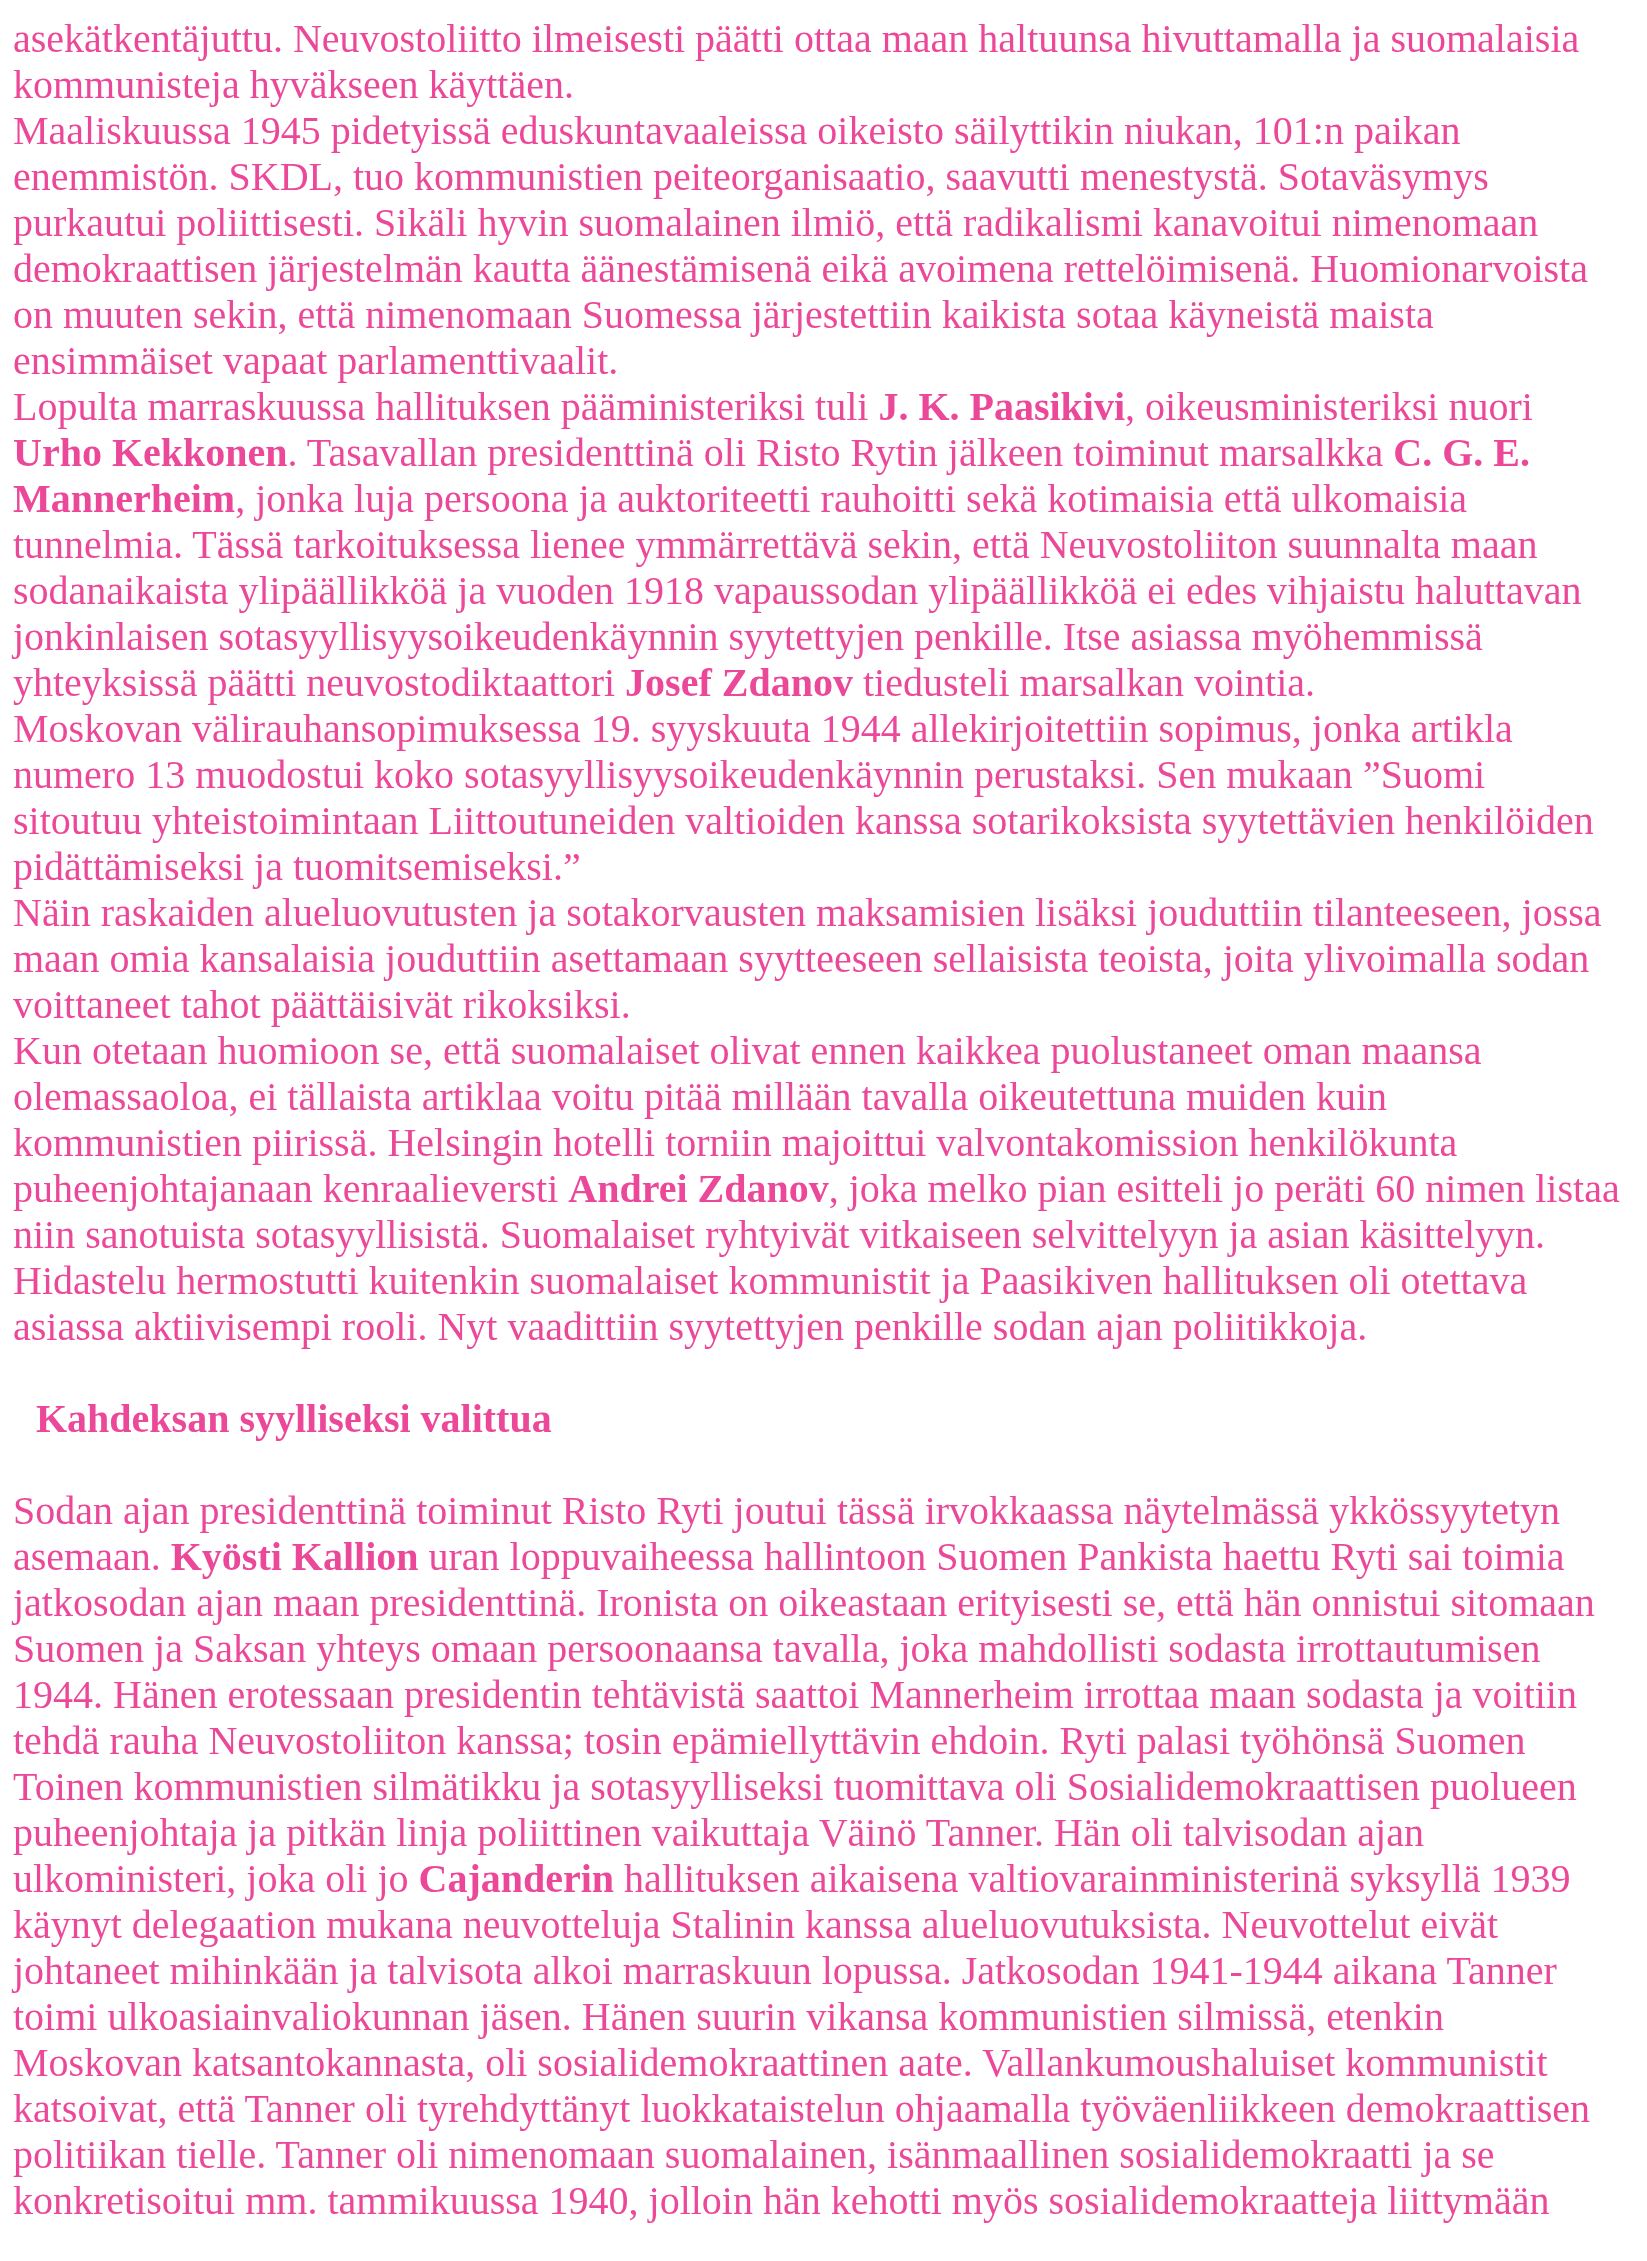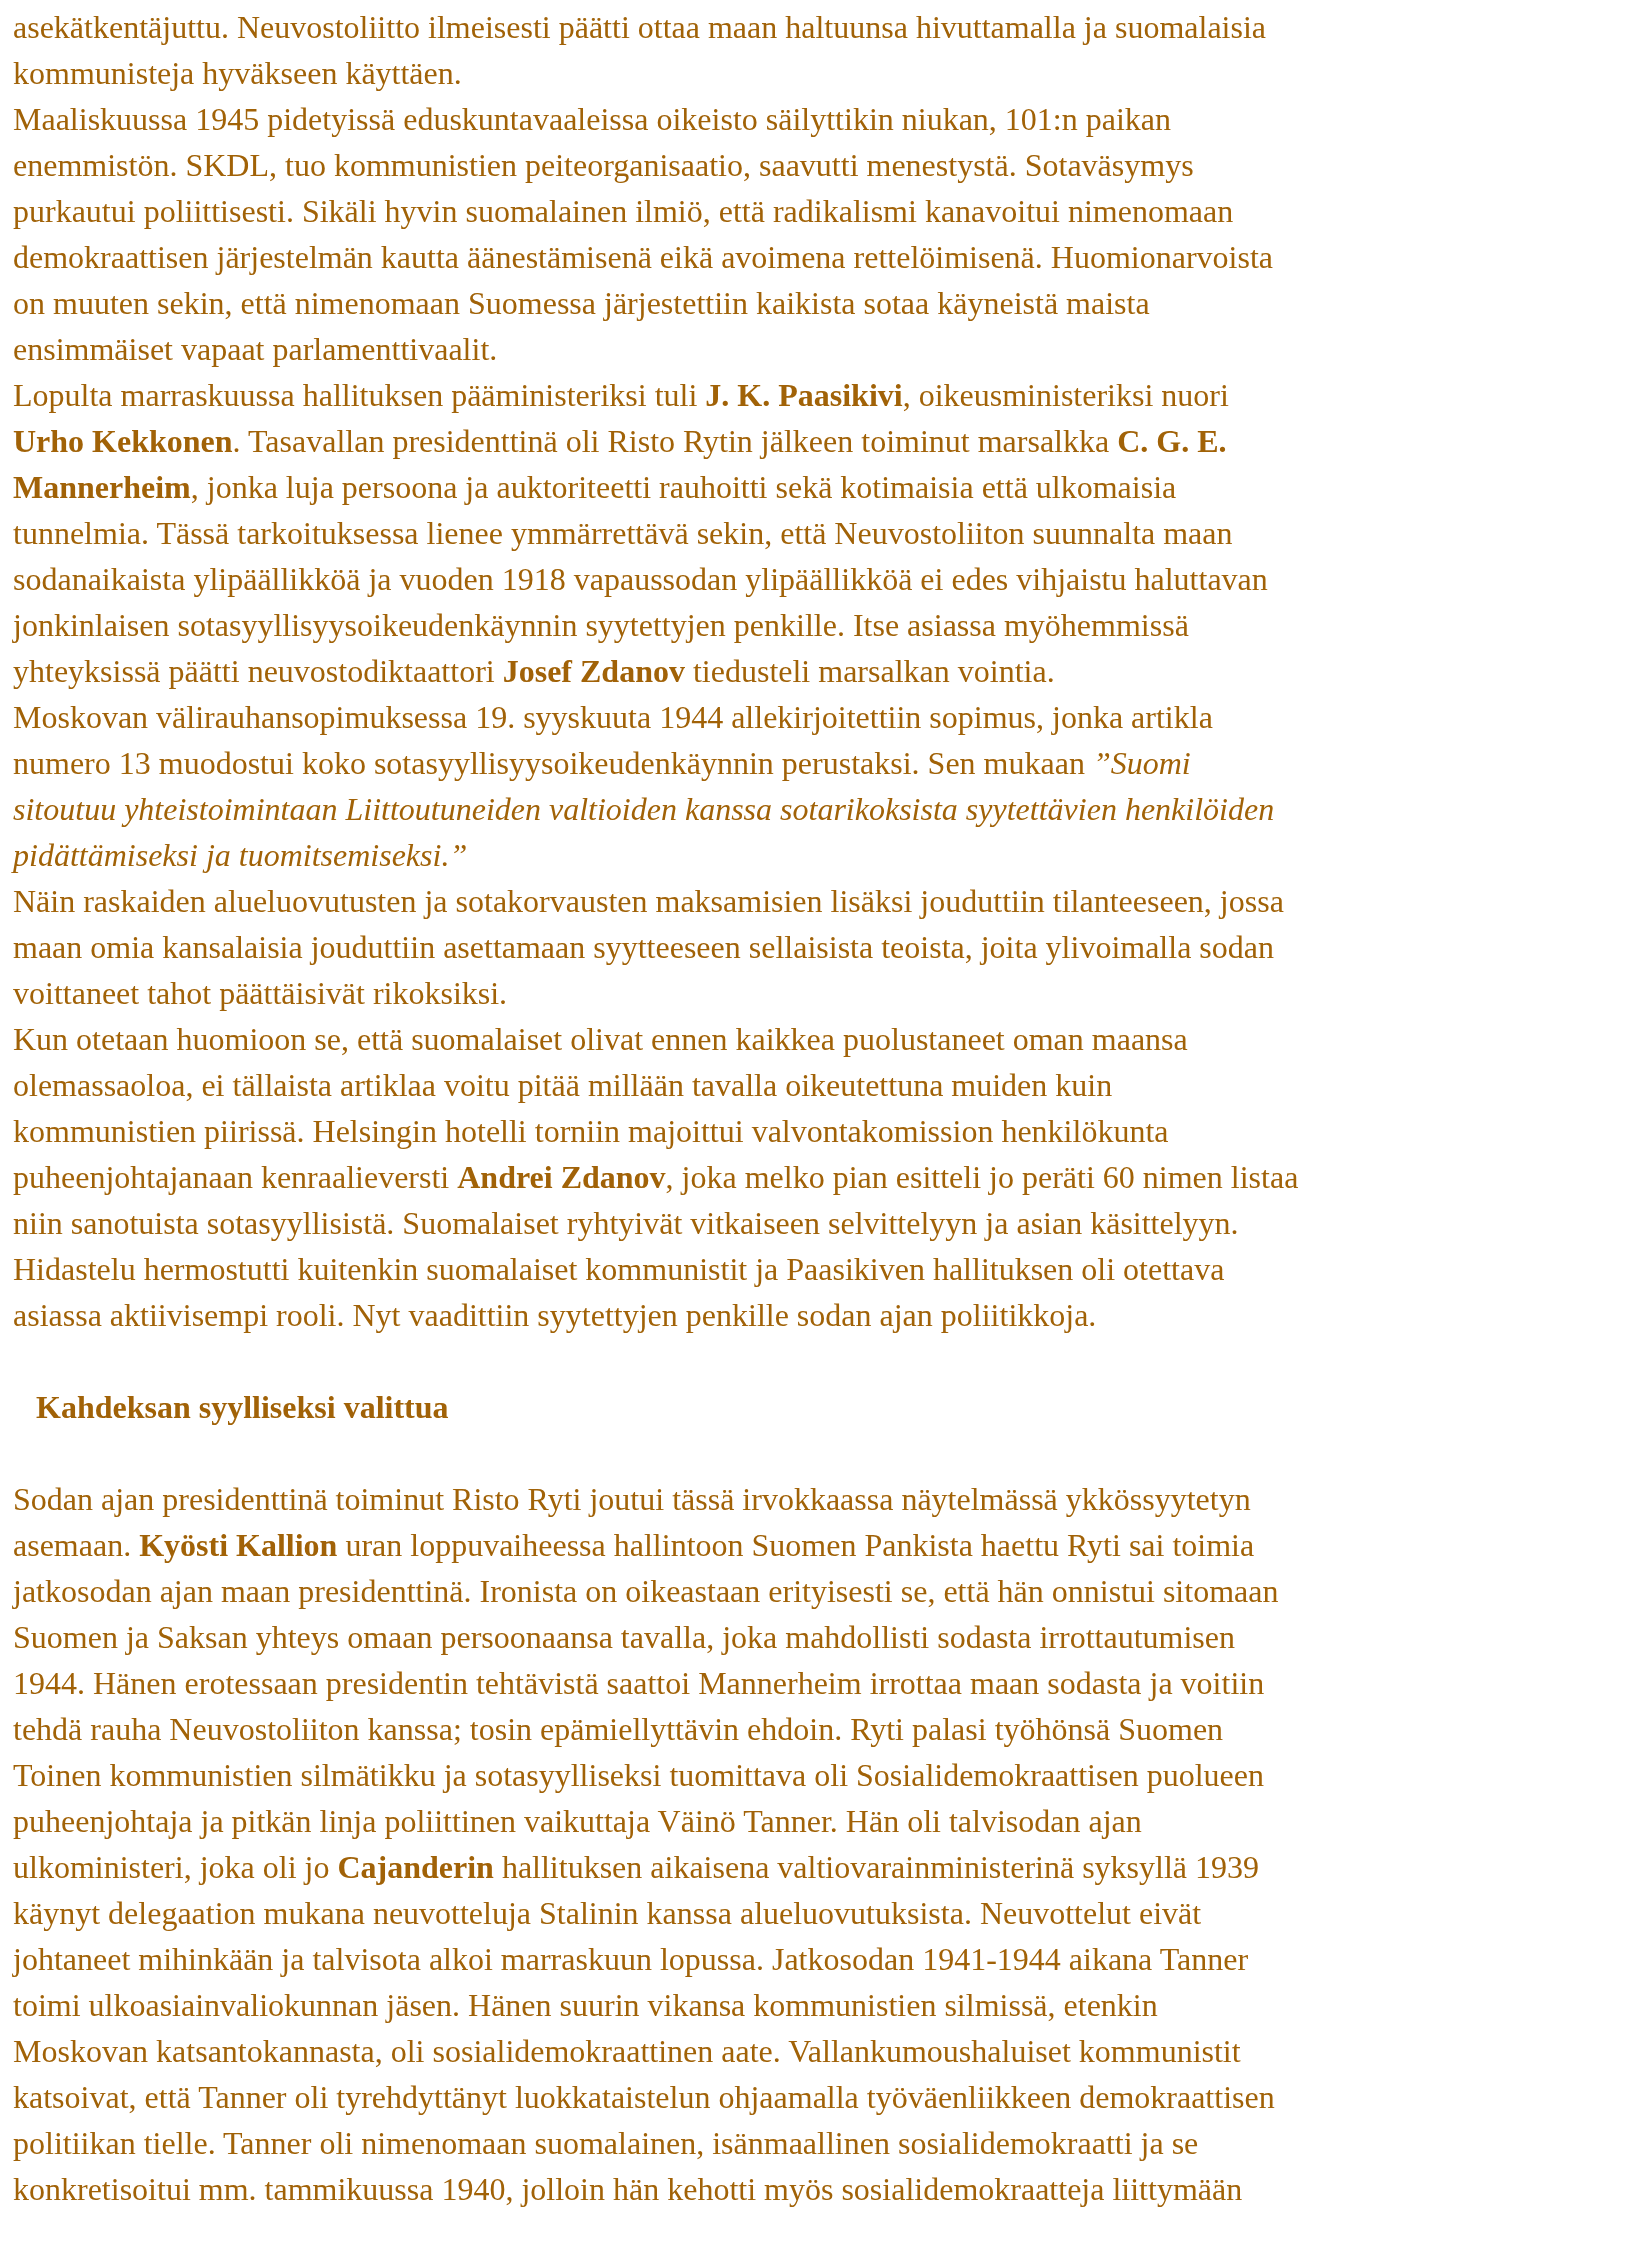--- a/index.html
+++ b/index.html
@@ -12,36 +12,36 @@
     height: 2261px;
     overflow: hidden;
     position: relative;
   }
   .doc {
     position: absolute;
     left: 13px;
     top: 0;
     width: 1628px;
     font-family: "Liberation Serif", "DejaVu Serif", serif;
-    font-size: 32px;
+    font-size: 40px;
     line-height: 46px;
-    color: #a16207;
-    padding-top: 4px;
+    color: #ec4899;
+    padding-top: 16px;
   }
   .line {
     display: block;
     white-space: nowrap;
     height: 46px;
   }
   .blank {
     display: block;
     height: 46px;
   }
   .b { font-weight: bold; }
-  .i { font-style: italic; }
+  .i { }
   .heading { font-weight: bold; margin-left: 23px; }
 </style>
 </head>
 <body>
 
 <div class="doc">
   <div id="intro">
       <div>
         <span class="line"><span>asekätkentäjuttu. Neuvostoliitto ilmeisesti päätti ottaa maan haltuunsa hivuttamalla ja suomalaisia</span></span>
         <span class="line"><span>kommunisteja hyväkseen käyttäen.</span></span>

